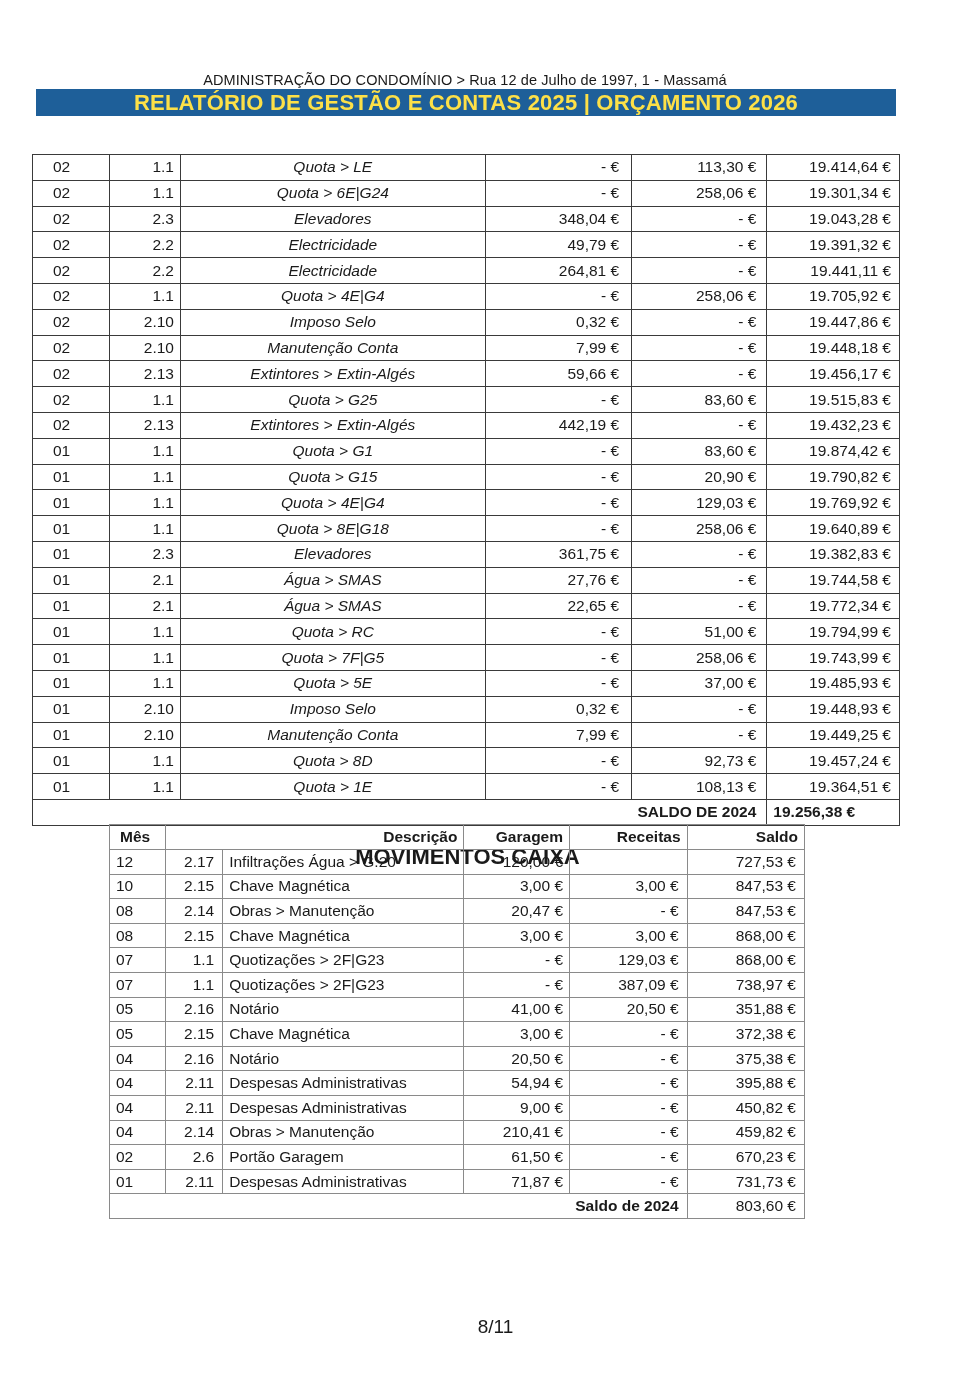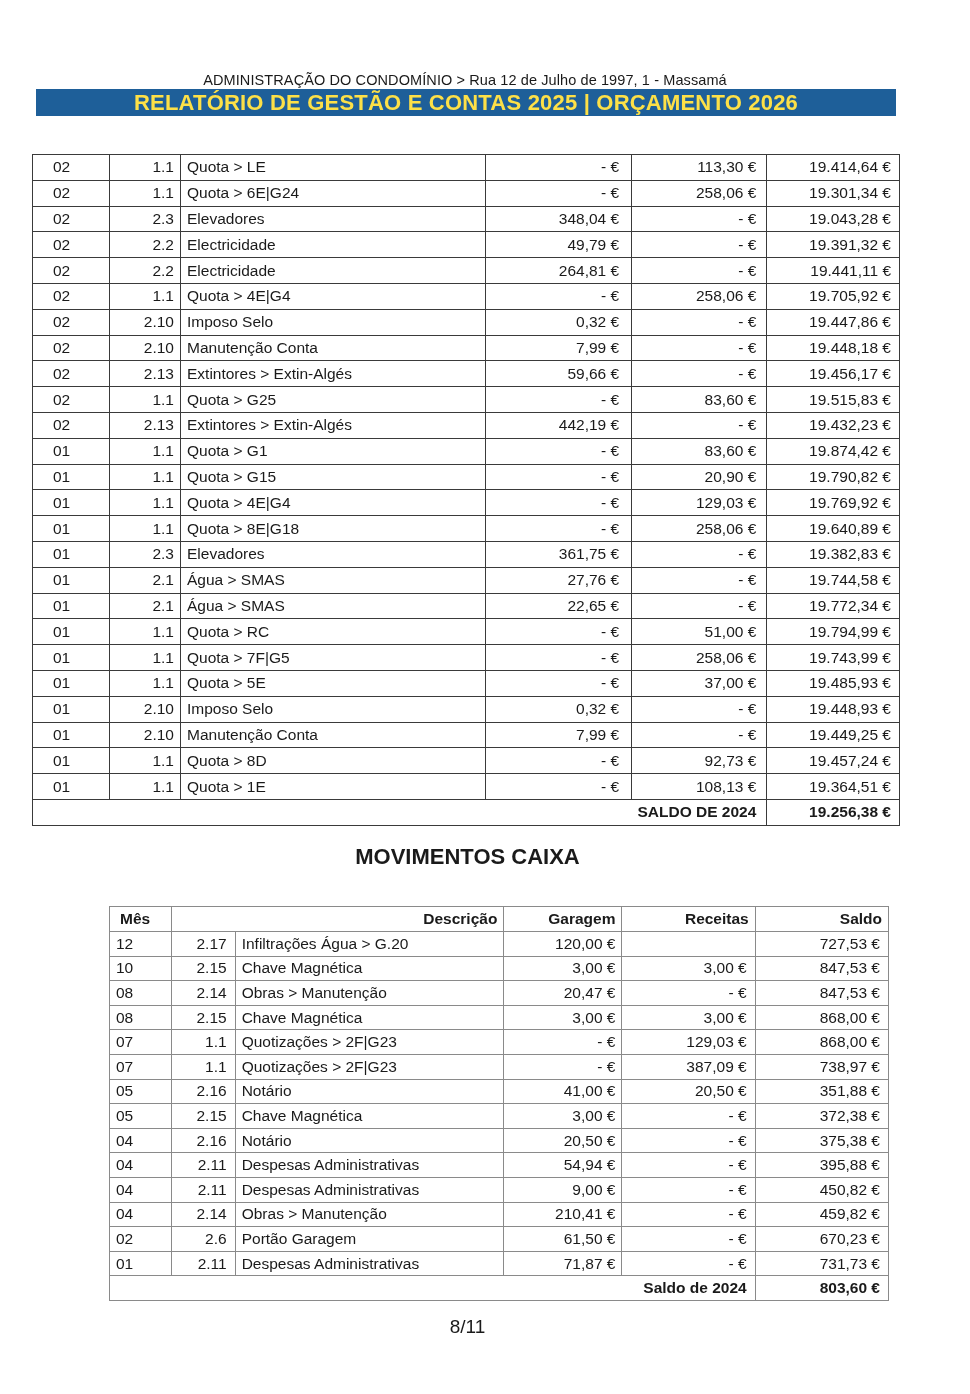--- a/index.html
+++ b/index.html
@@ -16,47 +16,47 @@
     background: #1e5f99; color: #fde047; text-align: center;
     font-weight: bold; font-size: 22px; line-height: 27px; letter-spacing: 0.2px;
   }
   table { border-collapse: collapse; position: absolute; }
   td, th { border: 1px solid #3a3a3a; padding: 0 6px; white-space: nowrap; }
   
   .ledger { left: 32px; top: 154px; width: 868px; font-size: 15.5px; }
   .ledger td { height: 24.8px; line-height: 20px; }
   .ledger .c-mes { width: 52px; text-align: left; padding-left: 20px; }
   .ledger .c-code { width: 60px; text-align: right; }
-  .ledger .c-desc { width: 300px; text-align: left; }
+  .ledger .c-desc { width: 300px; text-align: center; font-style: italic; }
   .ledger .c-desp { width: 132px; text-align: right; padding-right: 12px; }
   .ledger .c-rec { width: 122px; text-align: right; padding-right: 10px; }
   .ledger .c-saldo { width: 120px; text-align: right; padding-right: 8px; }
   .ledger .total-label { text-align: right; font-weight: bold; padding-right: 10px; }
-  .ledger .total-value { text-align: right; font-weight: bold; padding-right: 8px; }
+  .ledger .total-value { font-weight: bold; padding-right: 8px; }
   .section-title {
     position: absolute; left: 0; top: 844px; width: 935px; text-align: center;
     font-weight: bold; font-size: 22px;
   }
   
-  .cash { left: 109px; top: 906px; width: 780px; font-size: 15.5px; border: 1px solid #6a6a6a; }
+  .cash { left: 109px; top: 824px; width: 696px; font-size: 15.5px; border: 1px solid #6a6a6a; }
   .cash th { height: 24px; font-weight: bold; border-color: #8a8a8a; }
   .cash td { height: 23.6px; line-height: 20px; border-color: #8a8a8a; }
   .cash .h-mes { text-align: left; padding-left: 10px; width: 40px; }
   .cash .h-desc { text-align: right; margin-top: 8px; }
   .cash .h-desp, .cash .h-rec, .cash .h-saldo { text-align: right; }
   .cash .c-mes { width: 40px; padding-right: 8px; }
   .cash .c-code { width: 44px; text-align: right; padding-right: 8px; }
   .cash .c-desc { width: 235px; text-align: left; }
   .cash .c-desp { width: 96px; text-align: right; }
   .cash .c-rec { width: 108px; text-align: right; padding-right: 8px; }
   .cash .c-saldo { width: 108px; text-align: right; padding-right: 8px; }
   .cash .total-label { text-align: right; font-weight: bold; padding-right: 8px; }
-  .cash .total-value { text-align: right; font-weight: bold; padding-right: 8px; margin-left: 44px; }
+  .cash .total-value { text-align: right; font-weight: normal; padding-right: 8px; margin-left: 44px; }
   .page-number {
-    position: absolute; left: 0; top: 1316px; width: 935px; text-align: center; font-size: 19px;
+    position: absolute; left: 0; top: 1316px; width: 935px; text-align: center; font-size: 19px; padding-left: 28px;
   }
 </style>
 </head>
 <body>
 
 <div class="header-line">ADMINISTRAÇÃO DO CONDOMÍNIO &gt; Rua 12 de Julho de 1997, 1 - Massamá</div>
 <div class="banner">RELATÓRIO DE GESTÃO E CONTAS 2025 | ORÇAMENTO 2026</div>
 
 <table class="ledger">
   <tbody id="ledger-body">

